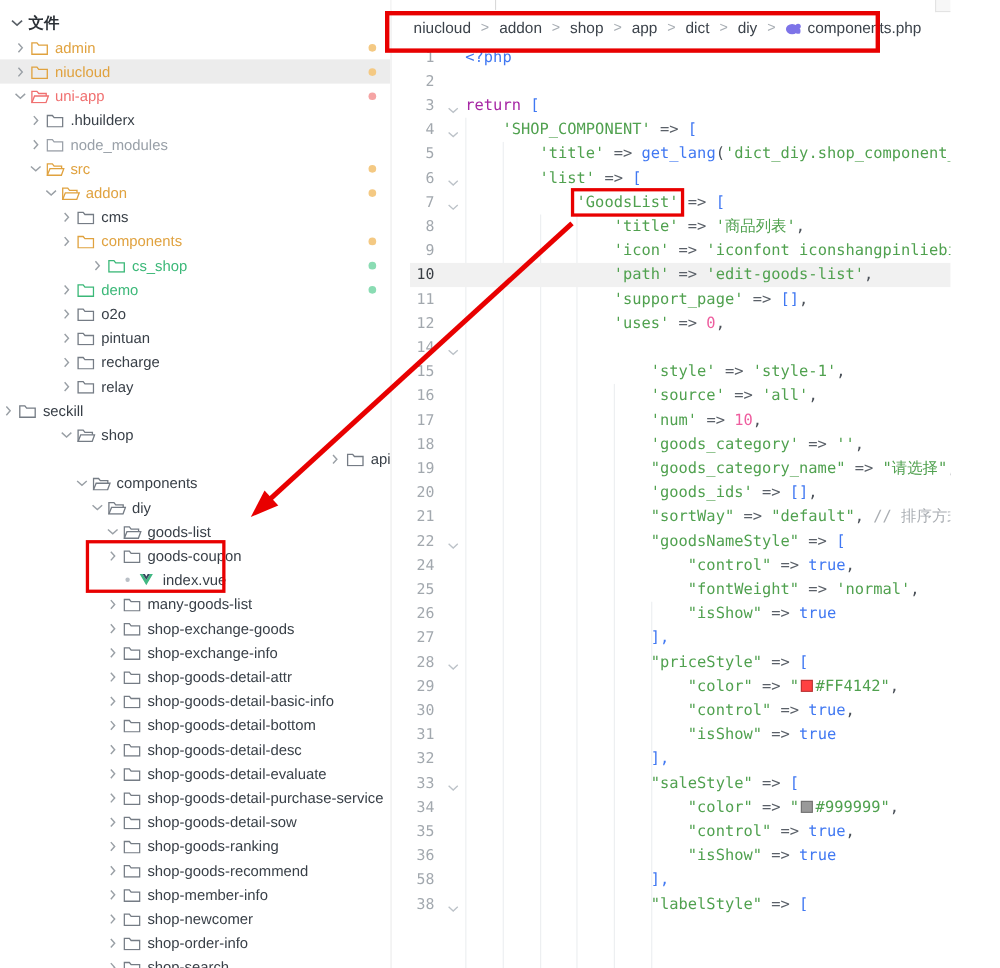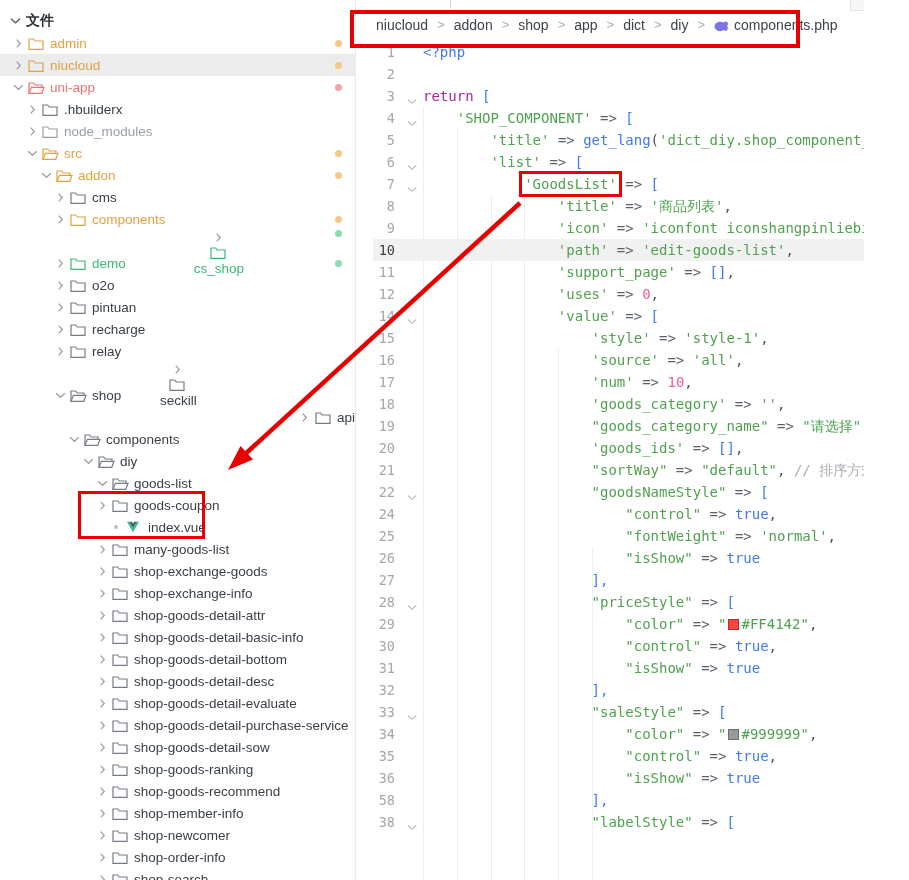--- a/index.html
+++ b/index.html
@@ -200,21 +200,21 @@
             </svg>
           </span>
           <span class="fico">
             <svg width="16" height="13" viewBox="0 0 16 13">
               <path d="M1 2h4.6l1.6 2H15v8.3H1z" fill="none" stroke="currentColor" stroke-width="1.2"></path>
             </svg>
           </span>
           <span class="lbl">components</span>
           <span class="dot dot-orange"></span>
         </div>
-        <div class="trow c-green" style="padding-left: 81px; flex-direction: column;">
+        <div class="trow c-green" style="padding-left: 81px;">
           <span class="chev">
             <svg width="7" height="11" viewBox="0 0 8 12">
               <path d="M2 1.5l4 4.5-4 4.5" stroke="#9aa0a6" stroke-width="1.5" fill="none"></path>
             </svg>
           </span>
           <span class="fico">
             <svg width="16" height="13" viewBox="0 0 16 13">
               <path d="M1 2h4.6l1.6 2H15v8.3H1z" fill="none" stroke="currentColor" stroke-width="1.2"></path>
             </svg>
           </span>
@@ -280,21 +280,21 @@
               <path d="M2 1.5l4 4.5-4 4.5" stroke="#9aa0a6" stroke-width="1.5" fill="none"></path>
             </svg>
           </span>
           <span class="fico">
             <svg width="16" height="13" viewBox="0 0 16 13">
               <path d="M1 2h4.6l1.6 2H15v8.3H1z" fill="none" stroke="currentColor" stroke-width="1.2"></path>
             </svg>
           </span>
           <span class="lbl">relay</span>
         </div>
-        <div class="trow c-dark" style=" flex-direction: column;">
+        <div class="trow c-dark" style="">
           <span class="chev">
             <svg width="7" height="11" viewBox="0 0 8 12">
               <path d="M2 1.5l4 4.5-4 4.5" stroke="#9aa0a6" stroke-width="1.5" fill="none"></path>
             </svg>
           </span>
           <span class="fico">
             <svg width="16" height="13" viewBox="0 0 16 13">
               <path d="M1 2h4.6l1.6 2H15v8.3H1z" fill="none" stroke="currentColor" stroke-width="1.2"></path>
             </svg>
           </span>
@@ -654,21 +654,21 @@
         <div class="crow"><span class="gut"><i class="num">7</i><i class="fold"><svg width="10" height="7" viewBox="0 0 12 8">
                 <path d="M1 1.5l5 4.5 5-4.5" stroke="#bcc2c8" stroke-width="1.5" fill="none"></path>
               </svg></i></span><span class="ctext"><span class="tk-pln">            </span><span class="tk-str boxed">'GoodsList'</span><span class="tk-op"> =&gt; </span><span class="tk-brk">[</span></span></div>
         <div class="crow"><span class="gut"><i class="num">8</i></span><span class="ctext"><span class="tk-pln">                </span><span class="tk-str">'title'</span><span class="tk-op"> =&gt; </span><span class="tk-str">'商品列表'</span><span class="tk-pln">,</span></span></div>
         <div class="crow"><span class="gut"><i class="num">9</i></span><span class="ctext"><span class="tk-pln">                </span><span class="tk-str">'icon'</span><span class="tk-op"> =&gt; </span><span class="tk-str">'iconfont iconshangpinliebiaopc'</span></span></div>
         <div class="crow cur"><span class="gut"><i class="num">10</i></span><span class="ctext"><span class="tk-pln">                </span><span class="tk-str">'path'</span><span class="tk-op"> =&gt; </span><span class="tk-str">'edit-goods-list'</span><span class="tk-pln">,</span></span></div>
         <div class="crow"><span class="gut"><i class="num">11</i></span><span class="ctext"><span class="tk-pln">                </span><span class="tk-str">'support_page'</span><span class="tk-op"> =&gt; </span><span class="tk-brk">[]</span><span class="tk-pln">,</span></span></div>
         <div class="crow"><span class="gut"><i class="num">12</i></span><span class="ctext"><span class="tk-pln">                </span><span class="tk-str">'uses'</span><span class="tk-op"> =&gt; </span><span class="tk-num">0</span><span class="tk-pln">,</span></span></div>
         <div class="crow"><span class="gut"><i class="num">14</i><i class="fold"><svg width="10" height="7" viewBox="0 0 12 8">
                 <path d="M1 1.5l5 4.5 5-4.5" stroke="#bcc2c8" stroke-width="1.5" fill="none"></path>
-              </svg></i></span><span class="ctext"><span class="tk-pln">                </span><span class="tk-str">'value'</span><span class="tk-op"> =&gt; </span><span class="tk-brk">[</span></span></div>
+              </svg></i></span></div>
         <div class="crow"><span class="gut"><i class="num">15</i></span><span class="ctext"><span class="tk-pln">                    </span><span class="tk-str">'style'</span><span class="tk-op"> =&gt; </span><span class="tk-str">'style-1'</span><span class="tk-pln">,</span></span></div>
         <div class="crow"><span class="gut"><i class="num">16</i></span><span class="ctext"><span class="tk-pln">                    </span><span class="tk-str">'source'</span><span class="tk-op"> =&gt; </span><span class="tk-str">'all'</span><span class="tk-pln">,</span></span></div>
         <div class="crow"><span class="gut"><i class="num">17</i></span><span class="ctext"><span class="tk-pln">                    </span><span class="tk-str">'num'</span><span class="tk-op"> =&gt; </span><span class="tk-num">10</span><span class="tk-pln">,</span></span></div>
         <div class="crow"><span class="gut"><i class="num">18</i></span><span class="ctext"><span class="tk-pln">                    </span><span class="tk-str">'goods_category'</span><span class="tk-op"> =&gt; </span><span class="tk-str">''</span><span class="tk-pln">,</span></span></div>
         <div class="crow"><span class="gut"><i class="num">19</i></span><span class="ctext"><span class="tk-pln">                    </span><span class="tk-str">"goods_category_name"</span><span class="tk-op"> =&gt; </span><span class="tk-str">"请选择"</span><span class="tk-pln">,</span></span></div>
         <div class="crow"><span class="gut"><i class="num">20</i></span><span class="ctext"><span class="tk-pln">                    </span><span class="tk-str">'goods_ids'</span><span class="tk-op"> =&gt; </span><span class="tk-brk">[]</span><span class="tk-pln">,</span></span></div>
         <div class="crow"><span class="gut"><i class="num">21</i></span><span class="ctext"><span class="tk-pln">                    </span><span class="tk-str">"sortWay"</span><span class="tk-op"> =&gt; </span><span class="tk-str">"default"</span><span class="tk-pln">, </span><span class="tk-cmt">// 排序方式，defaul</span></span></div>
         <div class="crow"><span class="gut"><i class="num">22</i><i class="fold"><svg width="10" height="7" viewBox="0 0 12 8">
                 <path d="M1 1.5l5 4.5 5-4.5" stroke="#bcc2c8" stroke-width="1.5" fill="none"></path>
               </svg></i></span><span class="ctext"><span class="tk-pln">                    </span><span class="tk-str">"goodsNameStyle"</span><span class="tk-op"> =&gt; </span><span class="tk-brk">[</span></span></div>

